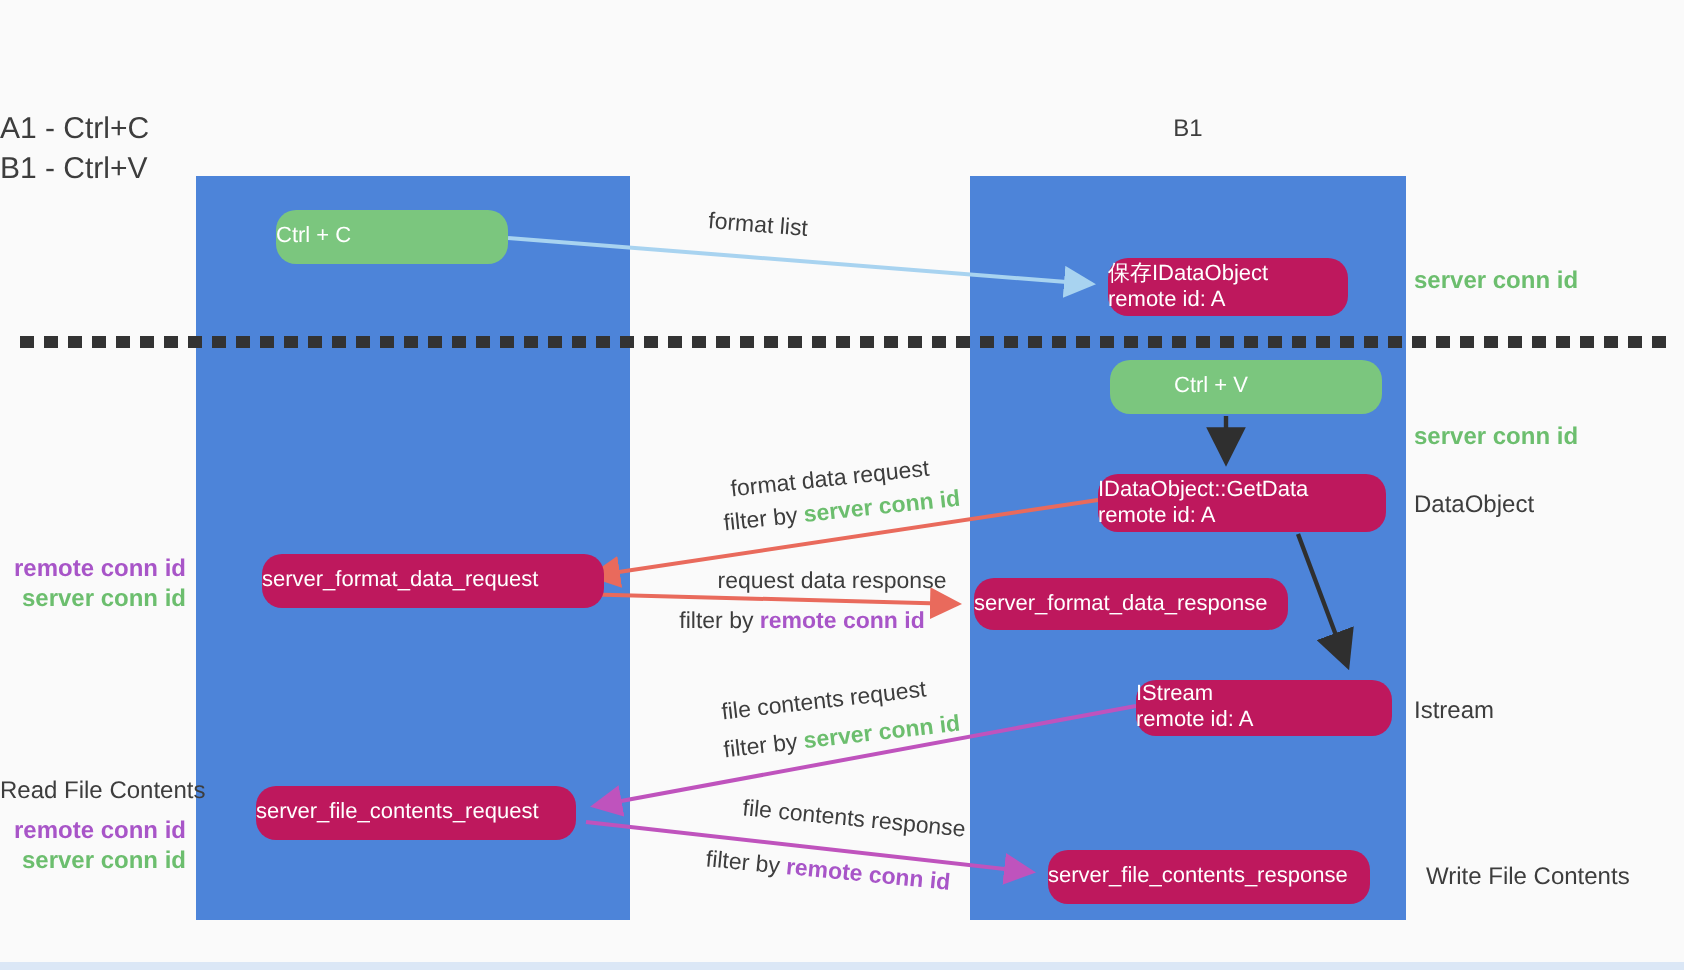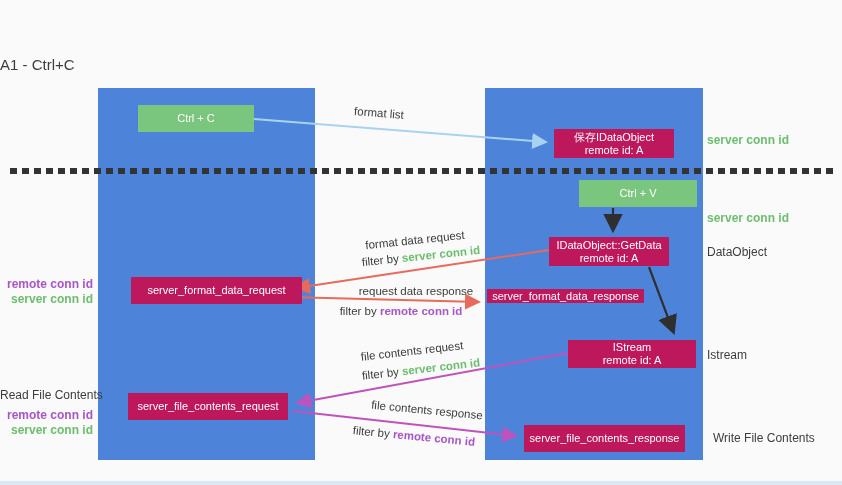--- a/index.html
+++ b/index.html
@@ -12,22 +12,22 @@
     left:0; right:0; top:10px; text-align:left;
     font-size:15px; line-height:20px; color:#3d3d3d;margin-top:45px;
   }
   .col-header { text-align:center; font-size:12px; line-height:14px; color:#3d3d3d; width:120px; }
   .lane { background:#4d84d9; }
   .divider {
     left:10px; top:168px; width:826px; height:6px;
     background:repeating-linear-gradient(90deg,#333 0 7px,transparent 7px 12px);
   }
   .node {
-    display:flex; flex-direction:column; align-items:center; justify-content:center;
-    color:#ffffff; font-size:11px; line-height:13px; text-align:center; white-space:nowrap;
+    display:flex; flex-direction:column; align-items:flex-start; justify-content:center;
+    color:#ffffff; font-size:11px; line-height:13px; text-align:center; white-space:nowrap;border-radius:10px;
   }
   .green { background:#7bc67e; }
   .orange { background:#be185d; }
   .flow-label {
     white-space:nowrap; font-size:11.5px; color:#3d3d3d;
     transform-origin:center;
   }
   .t-green { color:#6cbe6e; font-weight:bold; }
   .t-purple { color:#a855c8; font-weight:bold; }
   .side-label { font-size:12px; white-space:nowrap; }
@@ -36,23 +36,25 @@
   svg.arrows { position:absolute; left:0; top:0; pointer-events:none; }
   .bottom-strip { left:0; top:481px; width:842px; height:4px; background:#dbe7f6; }
 </style>
 </head>
 <body>
 
 <div class="stage">
 
   <div class="abs title">
     <div>A1 - Ctrl+C</div>
+    <div>B1 - Ctrl+V</div>
   </div>
 
   <div class="abs col-header" style="left:534px; top:57px;">
+    <div>B1</div>
   </div>
 
   <div class="abs lane" style="left:98px; top:88px; width:217px; height:372px;"></div>
   <div class="abs lane" style="left:485px; top:88px; width:218px; height:372px;"></div>
 
   <div class="abs divider"></div>
 
   <svg class="arrows" width="842" height="485" viewBox="0 0 842 485">
     <defs>
       <marker id="mBlue" markerWidth="8" markerHeight="8" refX="7" refY="4" orient="auto">
@@ -77,31 +79,31 @@
     <line x1="293" y1="411" x2="516" y2="436" stroke="#bf53bd" stroke-width="2" marker-end="url(#mMag)"></line>
   </svg>
 
   <div class="abs node green" style="left:138px; top:105px; width:116px; height:27px;">
     <span>Ctrl + C</span>
   </div>
   <div class="abs node orange" style="left:554px; top:129px; width:120px; height:29px;">
     <span>保存IDataObject</span>
     <span>remote id: A</span>
   </div>
-  <div class="abs node green" style="left:579px; top:180px; width:118px; height:27px;">
+  <div class="abs node green" style="left:555px; top:180px; width:104px; height:27px;padding-left:32px;">
     <span>Ctrl + V</span>
   </div>
-  <div class="abs node orange" style="left:549px; top:237px; width:120px; height:29px;">
+  <div class="abs node orange" style="left:549px; top:237px; width:144px; height:29px;">
     <span>IDataObject::GetData</span>
     <span>remote id: A</span>
   </div>
   <div class="abs node orange" style="left:131px; top:277px; width:171px; height:27px;">
     <span>server_format_data_request</span>
   </div>
-  <div class="abs node orange" style="left:487px; top:289px; width:157px; height:14px;">
+  <div class="abs node orange" style="left:487px; top:289px; width:157px; height:26px;">
     <span>server_format_data_response</span>
   </div>
   <div class="abs node orange" style="left:568px; top:340px; width:128px; height:28px;">
     <span>IStream</span>
     <span>remote id: A</span>
   </div>
   <div class="abs node orange" style="left:128px; top:393px; width:160px; height:27px;">
     <span>server_file_contents_request</span>
   </div>
   <div class="abs node orange" style="left:524px; top:425px; width:161px; height:27px;">

